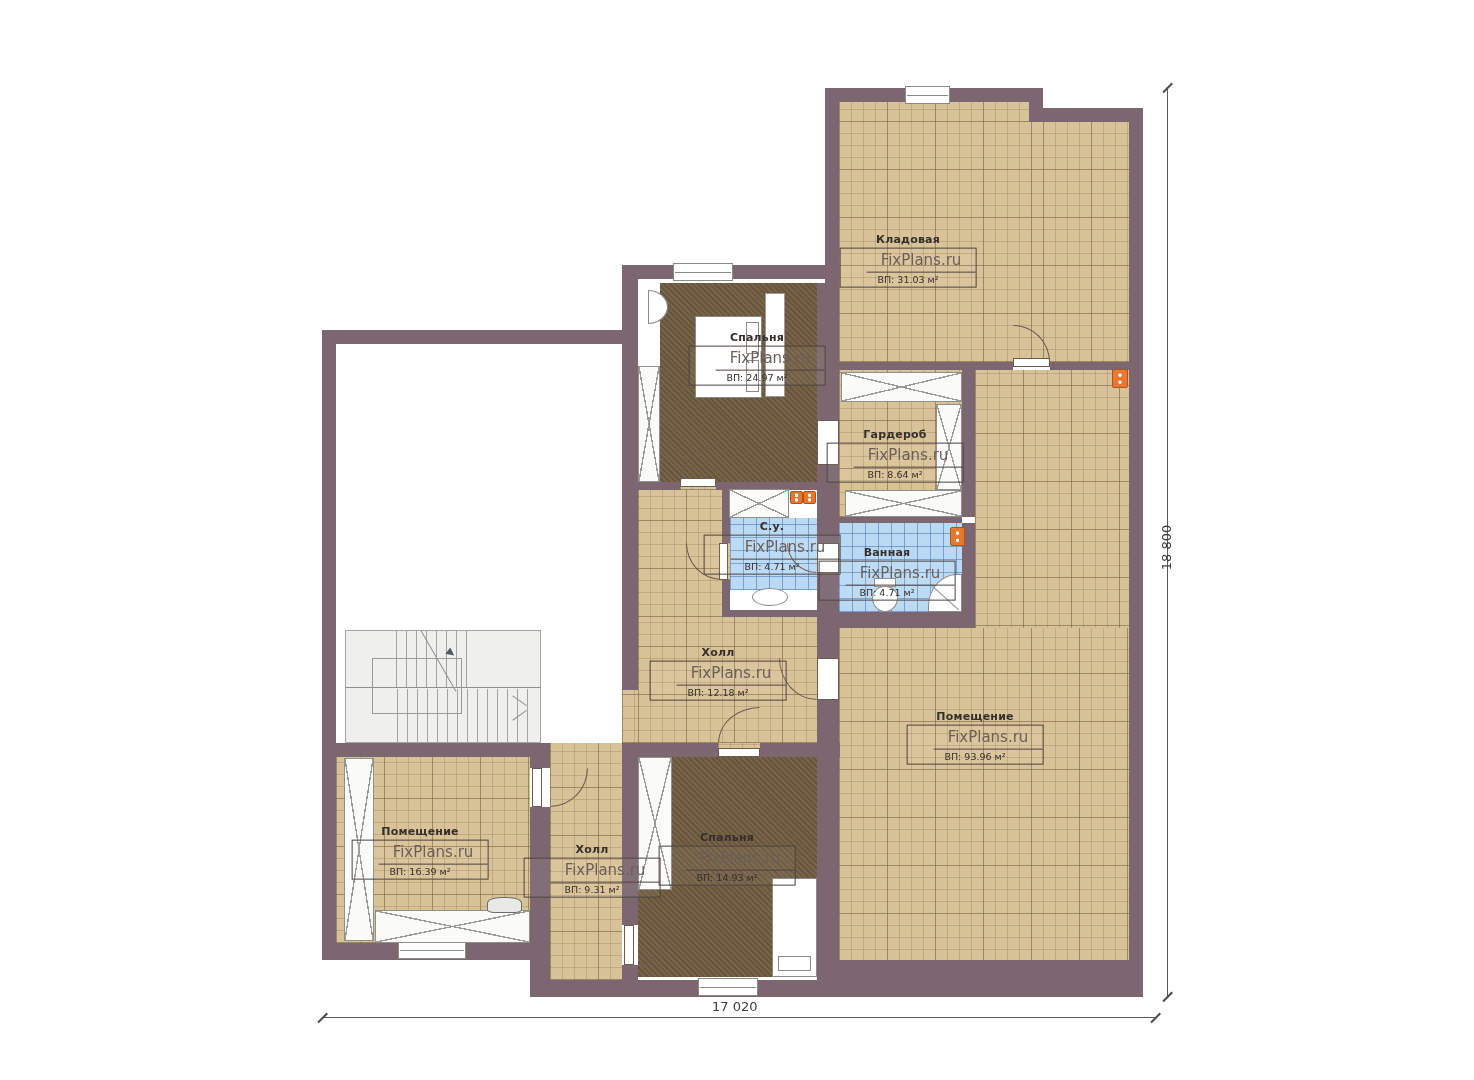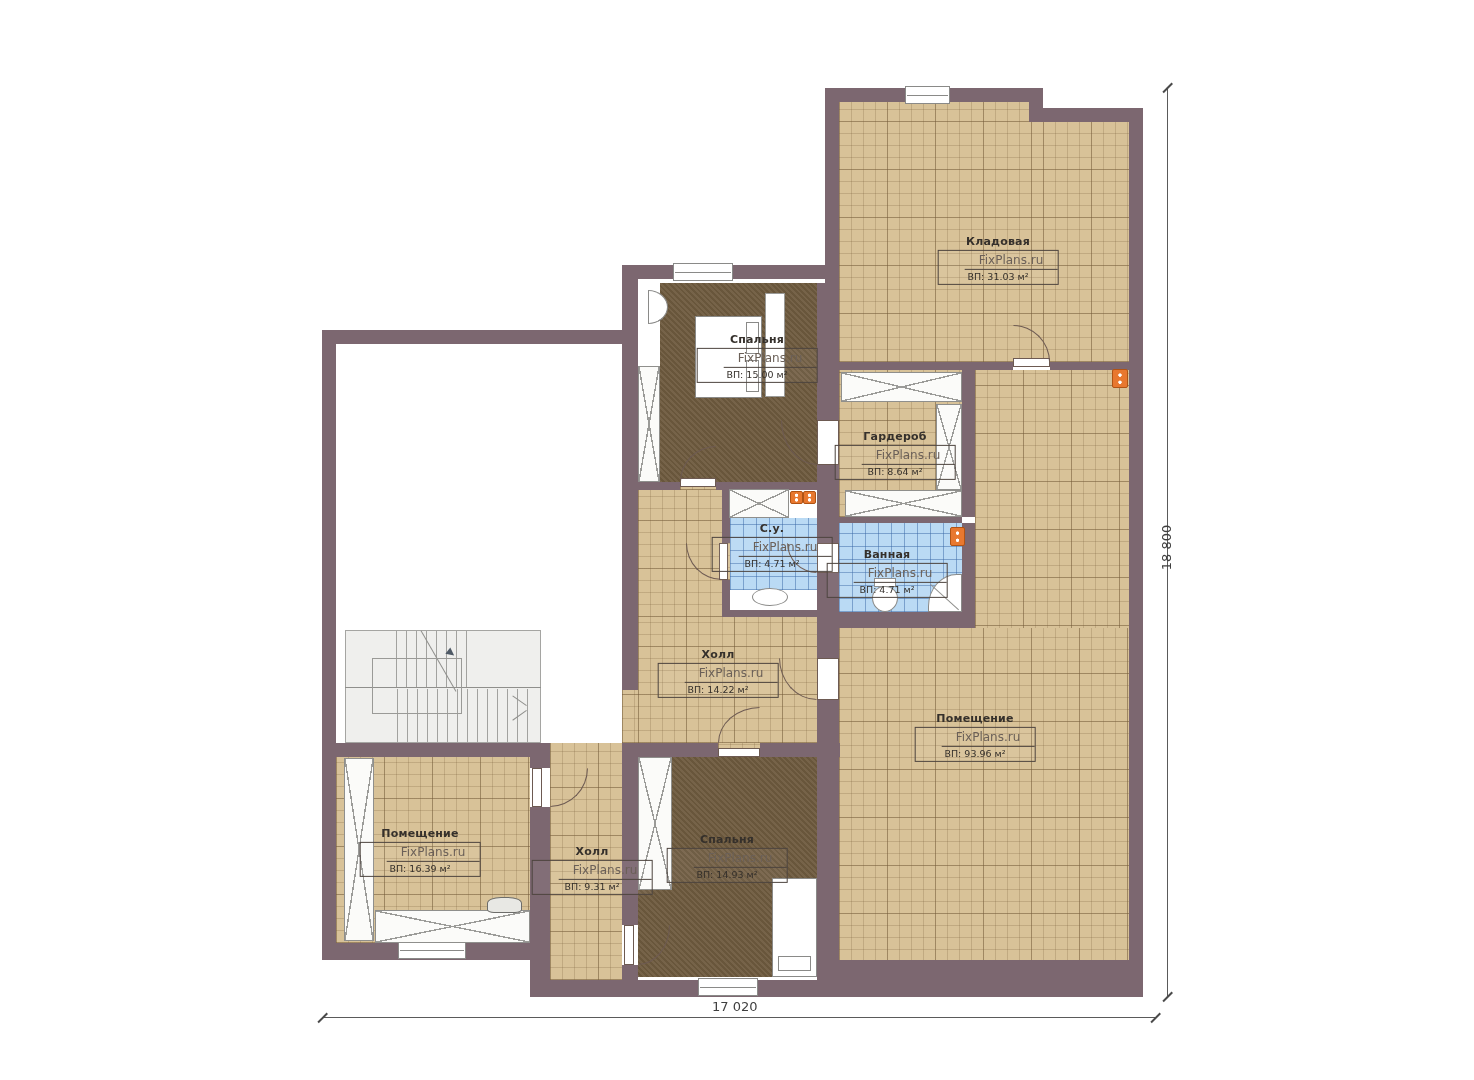--- a/index.html
+++ b/index.html
@@ -24,21 +24,21 @@
   .window::after{content:"";position:absolute;left:1px;right:1px;top:50%;border-top:1px solid #8a8a88;}
   .leaf{position:absolute;background:#fff;border:1px solid #6d5a52;box-sizing:border-box;z-index:9;}
   .arc{position:absolute;border:1.3px solid #6d5a52;box-sizing:border-box;z-index:9;background:transparent;}
   .fixture{position:absolute;background:#fff;border:1px solid #8a8a88;box-sizing:border-box;z-index:11;}
   .radiator{position:absolute;background:#e8782f;border:1px solid #b05314;border-radius:2px;z-index:12;background-image:
     radial-gradient(circle at 50% 30%, #fff 1.4px, transparent 2px),
     radial-gradient(circle at 50% 72%, #fff 1.4px, transparent 2px);}
   .room-label{position:absolute;transform:translate(-50%,-50%);text-align:center;color:#35302b;z-index:30;white-space:nowrap;}
   .room-name{font-weight:bold;font-size:11px;letter-spacing:0.2px;margin-bottom:2px;}
   .room-box{display:inline-block;border:1px solid #4d443e;background:rgba(255,255,255,0.05);}
-  .room-brand{padding:0 14px;border-bottom:1px solid #4d443e;font-size:12px;color:#6b6058;line-height:1.5;margin-left:26px;}
+  .room-brand{padding:0 14px;border-bottom:1px solid #4d443e;font-size:15px;color:#6b6058;line-height:1.5;margin-left:26px;}
   .room-area{padding:0 6px;font-size:9.5px;line-height:1.5;}
   .dim-label{position:absolute;color:#3f3f3f;font-size:13px;z-index:30;}
   .dim-line{position:absolute;background:#5a5a5a;z-index:29;}
   .dim-tick{position:absolute;width:13px;height:1.5px;background:#4a4a4a;transform:rotate(-45deg);z-index:29;}
   .stair-box{position:absolute;background:#efefed;border:1px solid #a5a5a2;box-sizing:border-box;z-index:3;}
   .stair-treads{position:absolute;background-image:repeating-linear-gradient(90deg,#a2a29f 0 1px, transparent 1px 10px);z-index:4;}
   .stair-line{position:absolute;background:#8f8f8c;z-index:4;}
   .walkline{position:absolute;border:1px solid #9a9a97;box-sizing:border-box;z-index:4;background:transparent;}
   .arrowhead{position:absolute;width:0;height:0;border-top:4px solid transparent;border-bottom:4px solid transparent;border-left:8px solid #4f5a66;z-index:4;}
 </style>
@@ -176,32 +176,32 @@
   <div class="fixture" style="left:772px;top:878px;width:45px;height:99px;"></div>
   <div class="fixture" style="left:778px;top:956px;width:33px;height:15px;"></div>
 
   <div class="fixture" style="left:487px;top:897px;width:35px;height:16px;border-radius:40% 40% 20% 20%;border-color:#6d6d6a;background:#e8e8e4;"></div>
 
   <div class="radiator" style="left:1112px;top:369px;width:14px;height:17px;"></div>
   <div class="radiator" style="left:950px;top:527px;width:13px;height:17px;"></div>
   <div class="radiator" style="left:790px;top:491px;width:11px;height:11px;"></div>
   <div class="radiator" style="left:803px;top:491px;width:11px;height:11px;"></div>
 
-  <div class="room-label" style="left:998px;top:260px;">
+  <div class="room-label" style="left:908px;top:260px;">
     <div class="room-name">Кладовая</div>
     <div class="room-box">
       <div class="room-brand">FixPlans.ru</div>
       <div class="room-area">ВП: 31.03 м²</div>
     </div>
   </div>
   <div class="room-label" style="left:757px;top:358px;">
     <div class="room-name">Спальня</div>
     <div class="room-box">
       <div class="room-brand">FixPlans.ru</div>
-      <div class="room-area">ВП: 15.00 м²</div>
+      <div class="room-area">ВП: 24.97 м²</div>
     </div>
   </div>
   <div class="room-label" style="left:895px;top:455px;border-radius:6px;">
     <div class="room-name">Гардероб</div>
     <div class="room-box">
       <div class="room-brand">FixPlans.ru</div>
       <div class="room-area">ВП: 8.64 м²</div>
     </div>
   </div>
   <div class="room-label" style="left:772px;top:547px;">
@@ -215,21 +215,21 @@
     <div class="room-name">Ванная</div>
     <div class="room-box">
       <div class="room-brand">FixPlans.ru</div>
       <div class="room-area">ВП: 4.71 м²</div>
     </div>
   </div>
   <div class="room-label" style="left:718px;top:673px;">
     <div class="room-name">Холл</div>
     <div class="room-box">
       <div class="room-brand">FixPlans.ru</div>
-      <div class="room-area">ВП: 14.22 м²</div>
+      <div class="room-area">ВП: 12.18 м²</div>
     </div>
   </div>
   <div class="room-label" style="left:975px;top:737px;">
     <div class="room-name">Помещение</div>
     <div class="room-box">
       <div class="room-brand">FixPlans.ru</div>
       <div class="room-area">ВП: 93.96 м²</div>
     </div>
   </div>
   <div class="room-label" style="left:420px;top:852px;">

